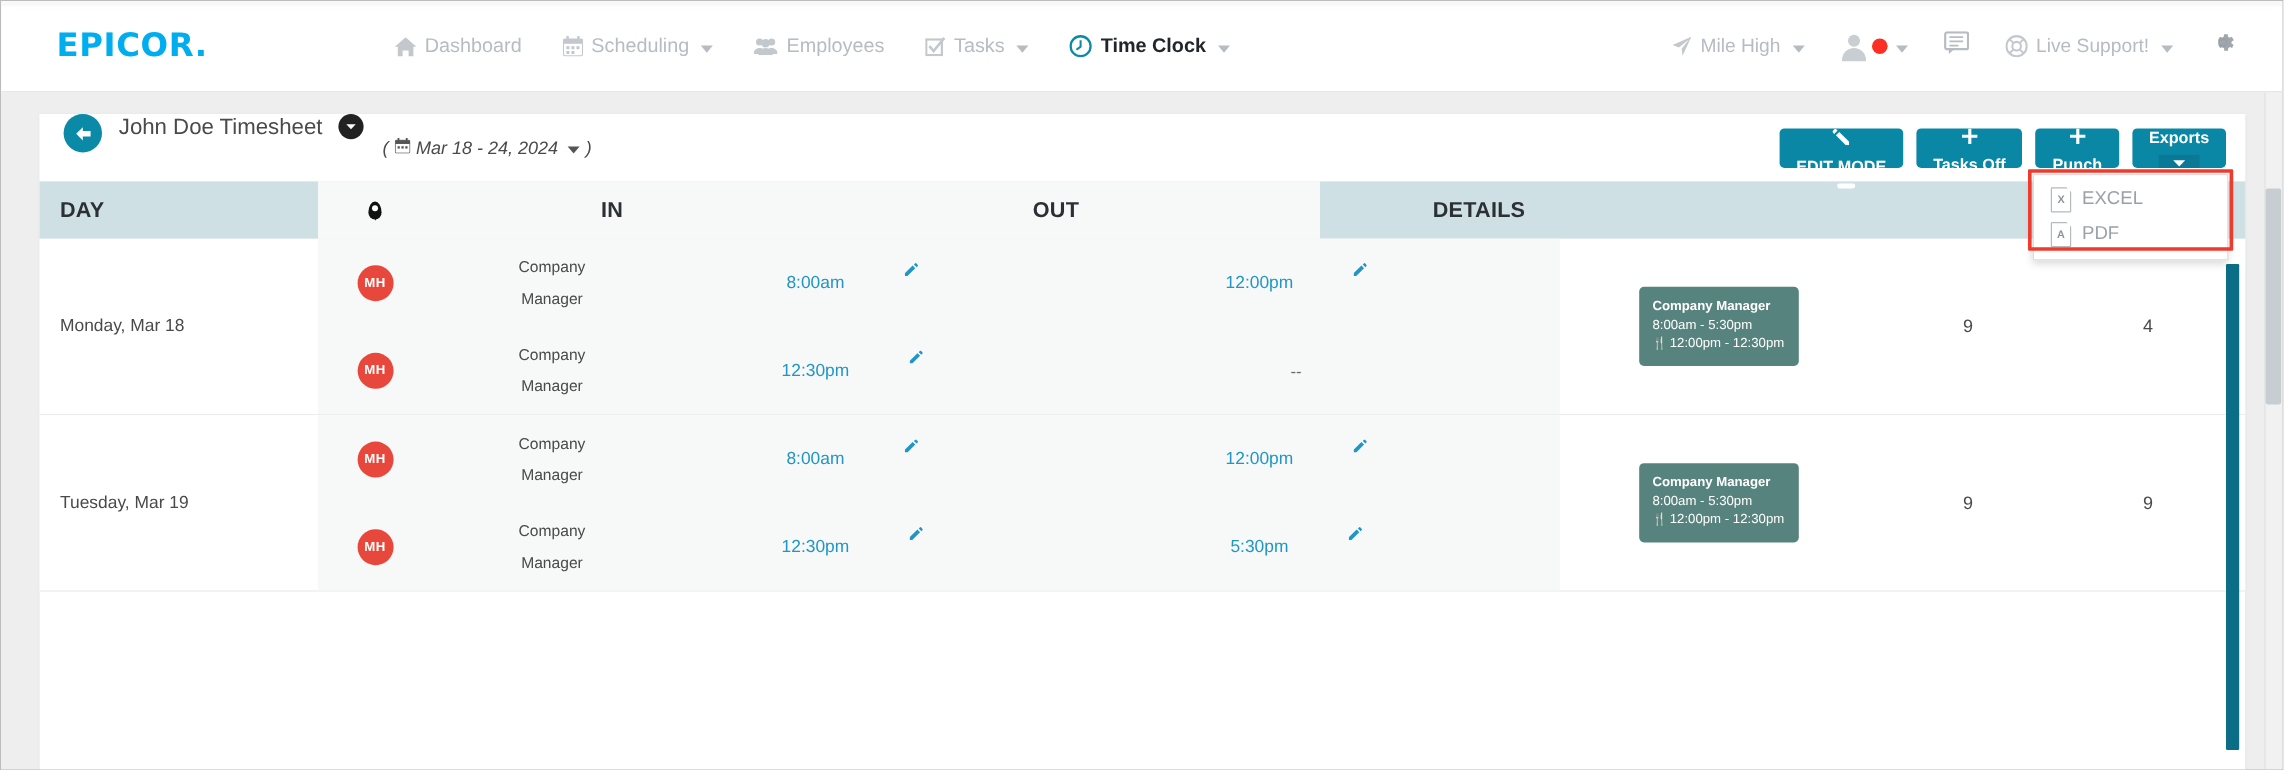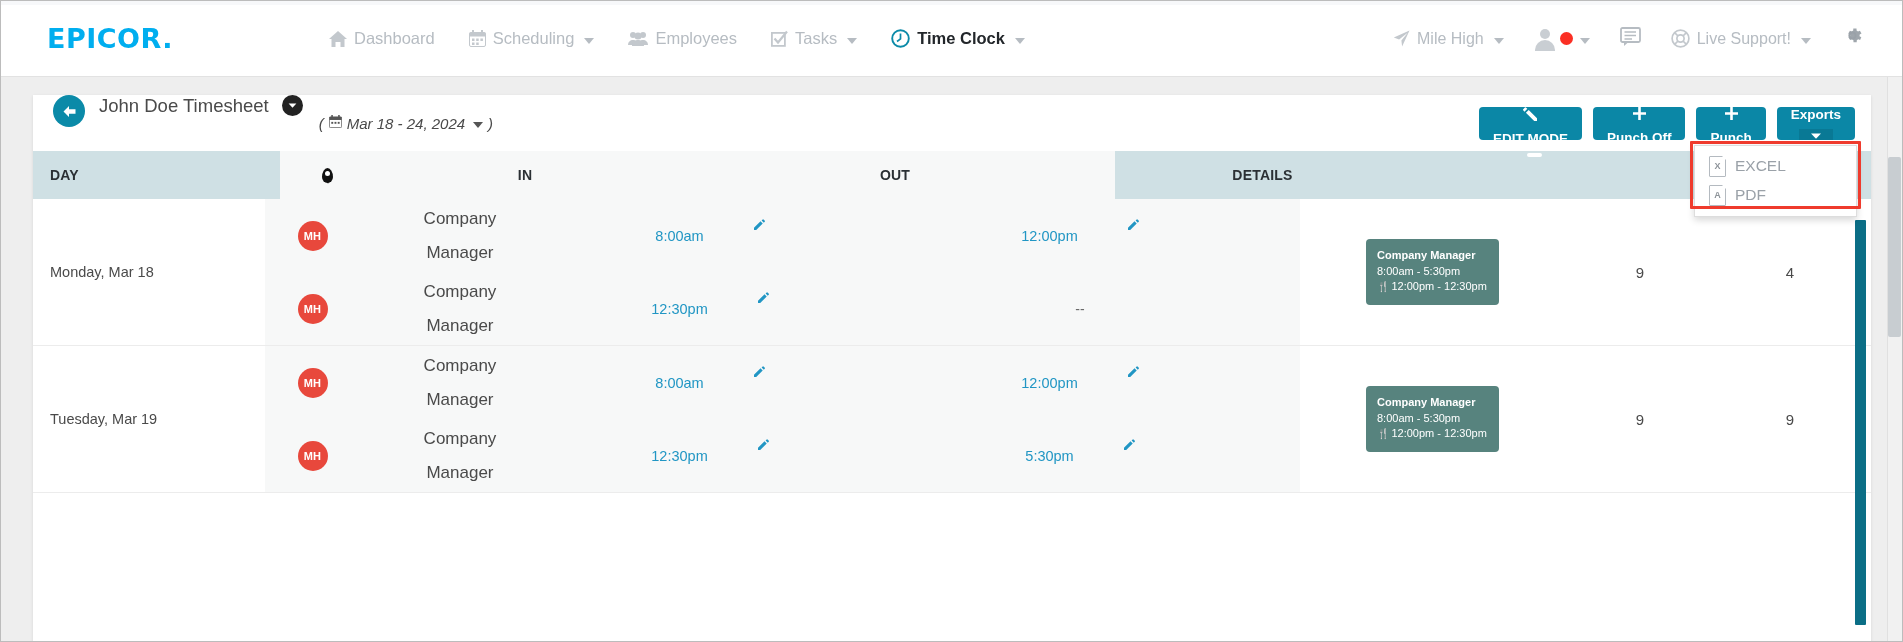--- a/index.html
+++ b/index.html
@@ -289,25 +289,24 @@
     content: "";
     position: absolute;
     top: -1.6px; right: -1.6px;
     border-left: 6px solid transparent;
     border-top: 6px solid #ffffff;
   }
   .thead {
     display: flex;
     height: 48px;
     background: #cfe0e4;
-    font-size: 14px;
+    font-size: 18px;
     font-weight: bold;
     color: #2b3034;
     letter-spacing: 0.2px;
-    gap: 15px;
   }
   .thead .inner-zone {
     background: #f7f8f8;
     display: flex;
   }
   .th { display: flex; align-items: center; }
   .c-day    { width: 232px; padding-left: 17px; }
   .c-pin    { width: 95px;  justify-content: center; }
   .c-pos    { width: 200px; justify-content: center; }
   .c-in     { width: 300px; justify-content: center; }
@@ -367,21 +366,21 @@
     display: flex;
     align-items: center;
     justify-content: center;
     font-size: 11px;
     font-weight: bold;
     letter-spacing: 0.3px;
   }
   .pos-text {
     text-align: center;
     line-height: 1.95;
-    font-size: 17px;
+    font-size: 13px;
     color: #4a4a4a;
   }
   .time-link {
     color: #2196c4;
     font-size: 14.5px;
     position: relative;
     cursor: pointer;
     display: inline-flex;
     align-items: flex-start;
     gap: 48px;
@@ -610,21 +609,21 @@
             <span>EDIT MODE</span>
             <span class="edit-checkbox"></span>
           </button>
 
           <button class="btn">
             <span>
               <svg width="13" height="13" viewBox="0 0 13 13">
                   <path fill="currentColor" d="M5.2 0h2.6v5.2H13v2.6H7.8V13H5.2V7.8H0V5.2h5.2z"></path>
                 </svg>
             </span>
-            <span>Punch Off</span>
+            <span>Tasks Off</span>
           </button>
 
           <button class="btn">
             <span>
               <svg width="13" height="13" viewBox="0 0 13 13">
                   <path fill="currentColor" d="M5.2 0h2.6v5.2H13v2.6H7.8V13H5.2V7.8H0V5.2h5.2z"></path>
                 </svg>
             </span>
             <span>Punch</span>
           </button>

